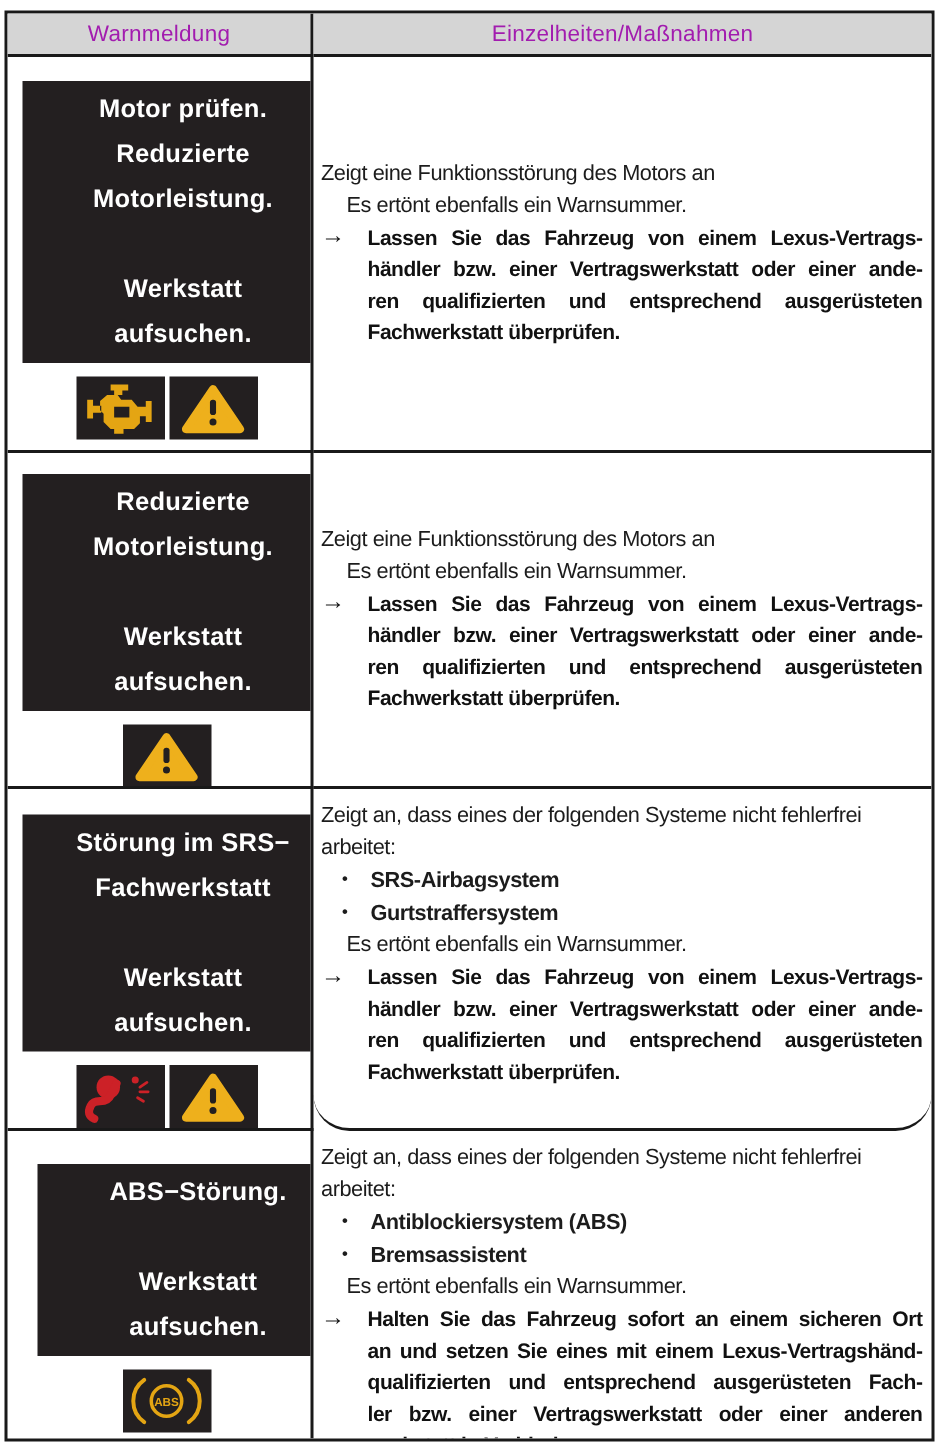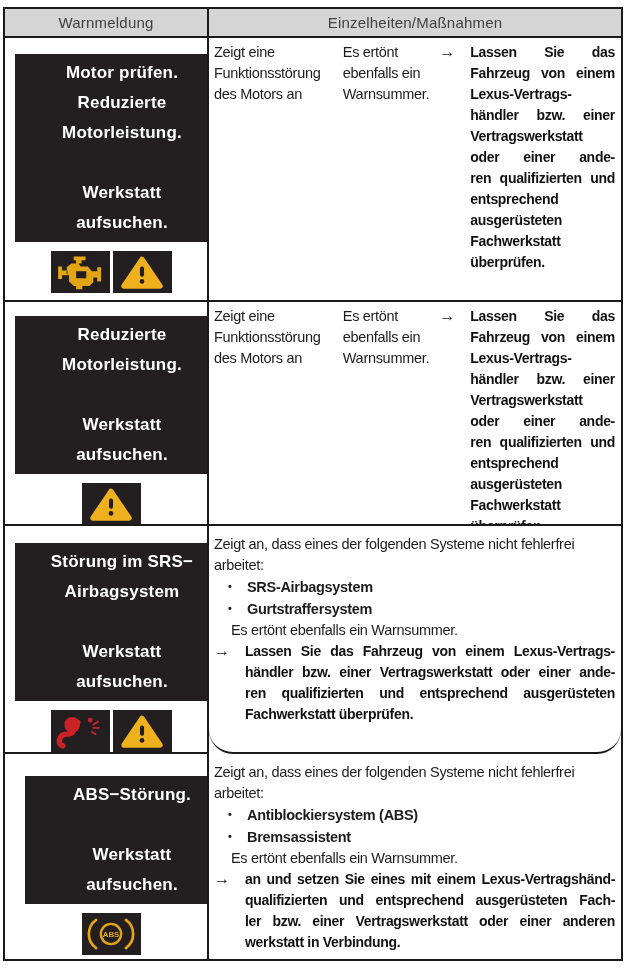--- a/index.html
+++ b/index.html
@@ -13,38 +13,38 @@
     box-sizing:border-box;border:2px solid #191919;background:#fff;
     display:grid;grid-template-columns:204px 1fr;
     grid-template-rows:29px 264px 224px 228px auto;
     overflow:hidden;
   }
   .cell{box-sizing:border-box;border-bottom:2px solid #191919;overflow:hidden;}
   .cl{border-right:2px solid #191919;}
   .last{border-bottom:none;}
   .hcell{
     background:#d5d5d5;display:flex;align-items:center;justify-content:center;
-    font-size:15px;color:#404040;letter-spacing:0.2px;
+    font-size:15px;color:#a21caf;letter-spacing:0.2px;
   }
   
   .disp{
     width:214px;box-sizing:border-box;margin:16px 0 0 10px;padding:4px 2px;
     background:#231f20;color:#ffffff;text-align:center;
     font-size:17px;font-weight:bold;letter-spacing:0.2px;
   }
   .m14{margin-top:14px;} .m17{margin-top:17px;} .m22{margin-top:22px;margin-left:20px;}
   .dline{min-height:30px;line-height:30px;}
   .icons{display:flex;gap:3px;margin:9px 0 0 10px;justify-content:center;}
   .tile{
     width:59px;height:42px;background:#231f20;
     display:flex;align-items:center;justify-content:center;flex:0 0 auto;
   }
   
   .rcell{padding:4px 6px 4px 5px;font-size:14.5px;line-height:21px;letter-spacing:-0.3px;}
-  .vcenter{display:flex;justify-content:center;}
+  .vcenter{display:flex;flex-direction:column;justify-content:center;}
   .tpad{padding-top:8px;border-radius:24px;}
   .indent1{padding-left:17px;}
   .bl{padding-left:14px;font-weight:bold;}
   .bl .b{display:inline-block;width:19px;font-size:11px;vertical-align:2px;}
   .action{position:relative;padding-left:31px;font-weight:bold;font-size:14px;color:#111;}
   .arrow{position:absolute;left:0;top:-1px;font-weight:normal;font-size:16px;}
   .al{text-align:justify;text-align-last:justify;}
   .al-end{text-align:left;}
 </style>
 </head>
@@ -126,21 +126,21 @@
       <div class="al">Lassen Sie das Fahrzeug von einem Lexus-Vertrags-</div>
       <div class="al">händler bzw. einer Vertragswerkstatt oder einer ande-</div>
       <div class="al">ren qualifizierten und entsprechend ausgerüsteten</div>
       <div class="al-end">Fachwerkstatt überprüfen.</div>
     </div>
   </div>
 
   <div class="cell cl">
     <div class="disp m17">
       <div class="dline">Störung im SRS−</div>
-      <div class="dline">Airbagsystem</div>
+      <div class="dline">Fachwerkstatt</div>
       <div class="dline"></div>
       <div class="dline">Werkstatt</div>
       <div class="dline">aufsuchen.</div>
     </div>
     <div class="icons">
       <div class="tile">
         <svg width="50" height="38" viewBox="0 0 64 46">
           <circle cx="22" cy="15" r="10" fill="#cc2127"></circle>
           <path d="M10 42 q-7 -3 -3 -11 q2 -4 8 -4 q7 0 9 -5 l5 -10" fill="none" stroke="#cc2127" stroke-width="7" stroke-linecap="round"></path>
           <circle cx="45" cy="9" r="3" fill="#cc2127"></circle>
@@ -198,20 +198,21 @@
     <div>arbeitet:</div>
     <div class="bl">
       <span class="b">•</span><span>Antiblockiersystem (ABS)</span>
     </div>
     <div class="bl">
       <span class="b">•</span><span>Bremsassistent</span>
     </div>
     <div class="indent1">Es ertönt ebenfalls ein Warnsummer.</div>
     <div class="action">
       <span class="arrow">→</span>
+      <div class="al">Halten Sie das Fahrzeug sofort an einem sicheren Ort</div>
       <div class="al">an und setzen Sie eines mit einem Lexus-Vertragshänd-</div>
       <div class="al">qualifizierten und entsprechend ausgerüsteten Fach-</div>
       <div class="al">ler bzw. einer Vertragswerkstatt oder einer anderen</div>
       <div class="al-end">werkstatt in Verbindung.</div>
     </div>
   </div>
 
 </div>
 
 </body></html>

